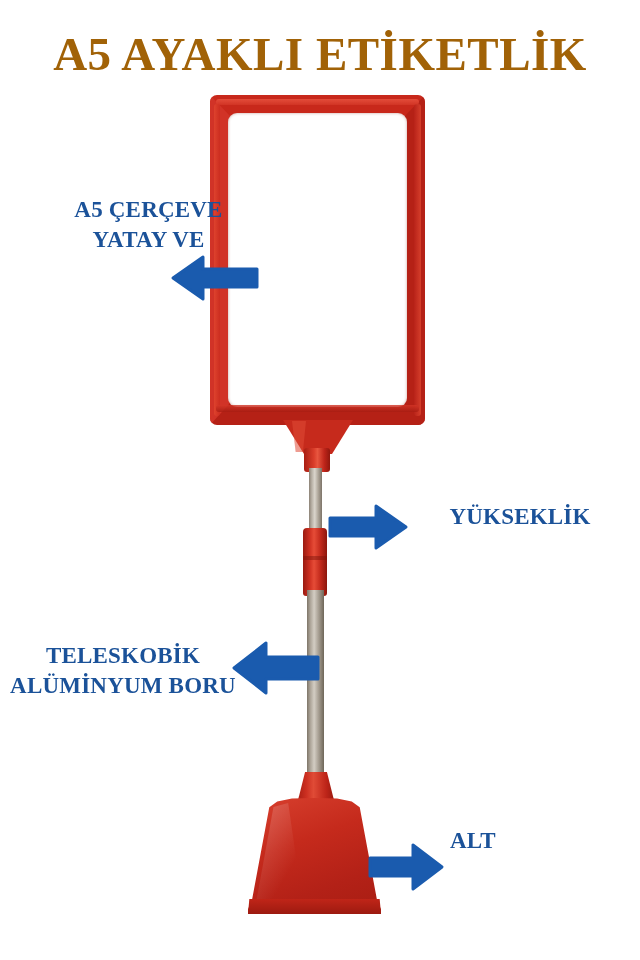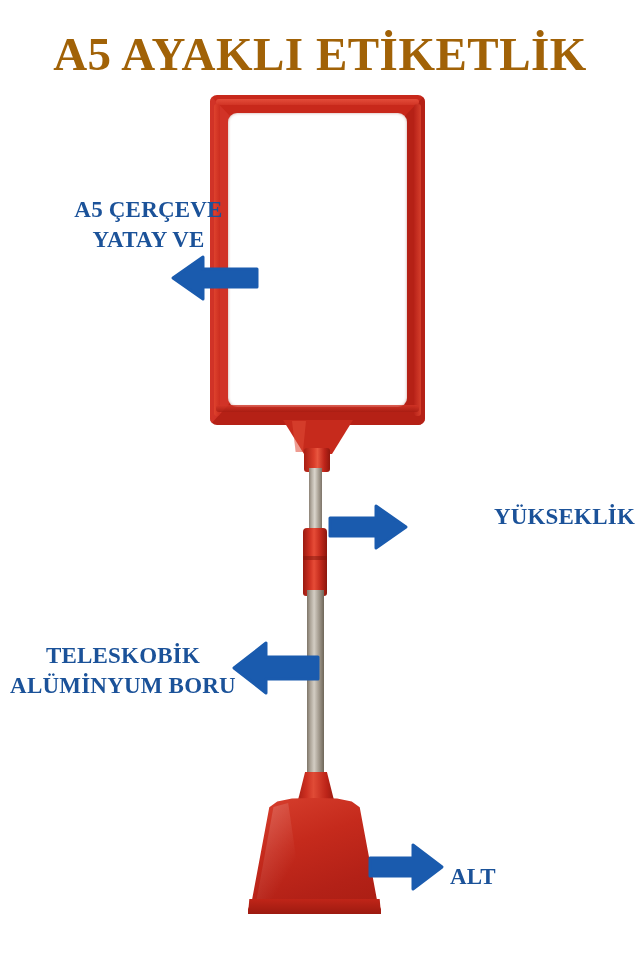--- a/index.html
+++ b/index.html
@@ -33,23 +33,23 @@
     font-size:23px;
     line-height:1.30;
     letter-spacing:0.2px;
     white-space:nowrap;
   }
   .label.center{text-align:center;}
   .label.left{text-align:left;}
   .label .ln{display:block;}
 
   #label-frame{left:0px;top:195px;width:205px;text-align:center;margin-left:46px;}
-  #label-screw{left:405px;top:502px;width:230px;text-align:right;}
+  #label-screw{left:405px;top:502px;width:230px;text-align:center;}
   #label-pole{left:-2px;top:641px;width:250px;text-align:center;}
-  #label-foot{left:450px;top:826px;width:180px;text-align:left;margin-top:36px;}
+  #label-foot{left:450px;top:826px;width:180px;text-align:left;}
 
   
   .arrow{position:absolute;}
   .arrow svg{display:block;overflow:visible;}
 
   #arrow-frame{left:173px;top:255px;width:86px;height:46px;}
   #arrow-screw{left:328px;top:503px;width:80px;height:48px;}
   #arrow-pole{left:234px;top:639px;width:86px;height:58px;}
   #arrow-foot{left:368px;top:842px;width:76px;height:50px;}
 

